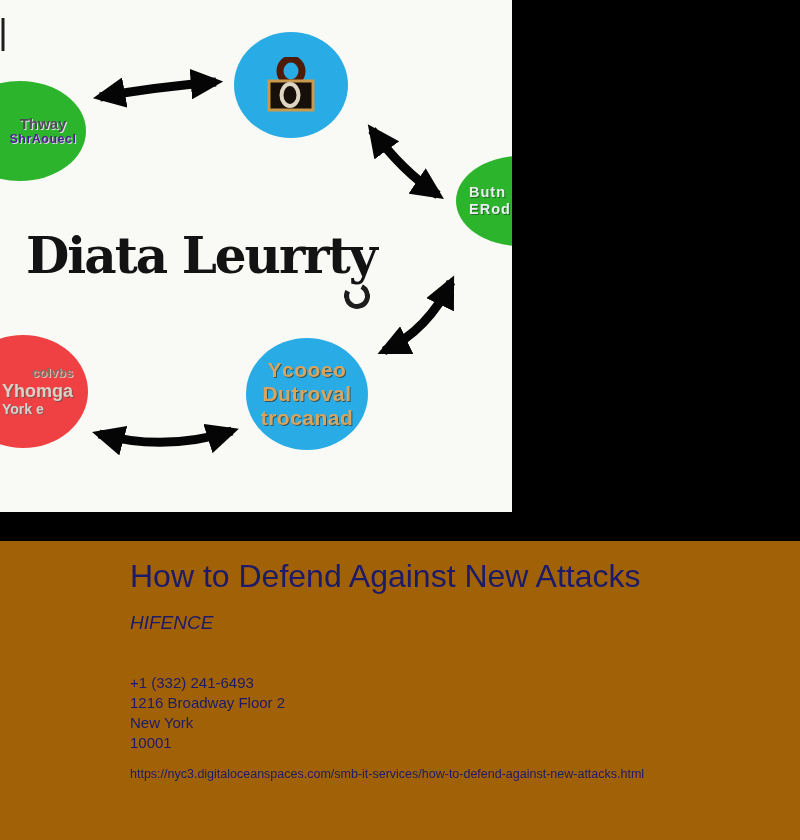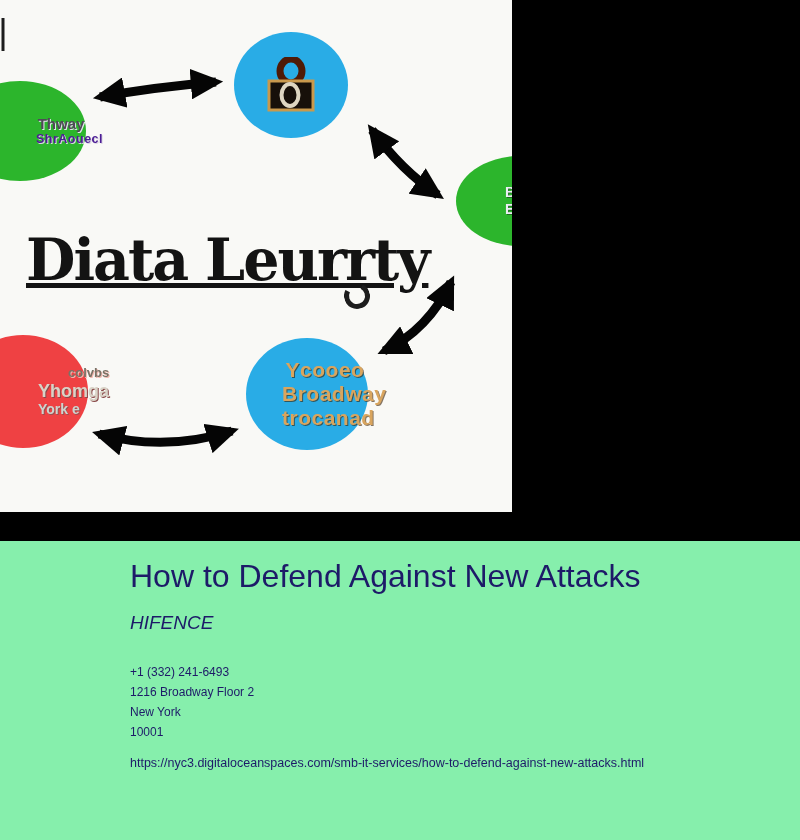--- a/index.html
+++ b/index.html
@@ -14,21 +14,21 @@
   }
   .art{
     position:absolute;left:0;top:0;width:512px;height:512px;
     background:#f9f9f6;overflow:hidden;
   }
   .node{
     position:absolute;border-radius:50%;
     display:flex;flex-direction:column;justify-content:center;
     text-align:center;box-sizing:border-box;
   }
-  .node .ln{display:block;font-weight:bold;line-height:1.15;padding-left:36px;}
+  .node .ln{display:block;font-weight:bold;line-height:1.15;}
   
   .n-green-left{left:-46px;top:81px;width:132px;height:100px;background:#2cb52c;padding-left:46px;}
   .n-green-left .l1{font-size:15px;color:#4f4a58;text-shadow:1px 1px 0 #e6e2ee;}
   .n-green-left .l2{font-size:12.5px;color:#4c1d95;text-shadow:1px 1px 0 #dcd7e2;letter-spacing:.5px;}
   
   .n-blue-top{left:234px;top:32px;width:114px;height:106px;background:#29ace6;align-items:center;}
   
   .n-green-right{left:456px;top:156px;width:128px;height:90px;background:#2cb52c;padding-left:13px;text-align:left;}
   .n-green-right .ln{font-size:14.5px;color:#eceef4;text-shadow:1px 1px 0 #1f6b1f;letter-spacing:1px;}
   
@@ -36,40 +36,39 @@
   .n-red-left .l1{font-size:13px;color:#7a7266;text-shadow:1px 1px 0 #f4b8b0;margin-left:30px;}
   .n-red-left .l2{font-size:18px;color:#d9d3c7;text-shadow:1px 1px 0 #8a4a4a;}
   .n-red-left .l3{font-size:14px;color:#ced4cf;text-shadow:1px 1px 0 #9a5050;}
   
   .n-blue-bottom{left:246px;top:338px;width:122px;height:112px;background:#29ace6;}
   .n-blue-bottom .ln{font-size:21px;color:#d9a55e;text-shadow:1px 1px 0 rgba(55,28,2,.6);letter-spacing:.5px;}
   
   .art-title{
     position:absolute;left:26px;top:226px;margin:0;
     font-family:"DejaVu Serif","Liberation Serif",serif;
-    font-weight:700;font-size:57px;letter-spacing:-2px;color:#131313;
+    font-weight:700;font-size:50px;letter-spacing:-2px;color:#131313;
     white-space:nowrap;
-    text-decoration:underline;
   }
   .swirl{
     position:absolute;left:344px;top:283px;width:16px;height:16px;
     border:5px solid #1d1d1d;border-radius:50%;transform:rotate(-18deg);
     border-top-color:transparent;
   }
   .arrows{position:absolute;left:0;top:0;}
   
   .info{
-    position:relative;width:800px;height:299px;background:#86efac;
+    position:relative;width:800px;height:299px;background:#a16207;
     box-sizing:border-box;padding:15px 40px 0 130px;color:#1d1a68;
   }
   .info h2{
     margin:0;font-size:32px;font-weight:400;line-height:1.25;color:#1d1a68;
   }
   .company{font-size:19px;line-height:1.2;margin-top:16px;font-style:italic;}
-  .contact{margin-top:27px;font-size:12px;line-height:20px;}
+  .contact{margin-top:38px;font-size:15px;line-height:20px;}
   .url{margin-top:14px;font-size:12.5px;color:#1d1a68;}
 </style>
 </head>
 <body>
 
 <div class="top">
   <div class="art">
 
     <div class="node n-green-left">
       <span class="ln l1">Thway</span>
@@ -90,21 +89,21 @@
     </div>
 
     <div class="node n-red-left">
       <span class="ln l1">colvbs</span>
       <span class="ln l2">Yhomga</span>
       <span class="ln l3">York e</span>
     </div>
 
     <div class="node n-blue-bottom">
       <span class="ln">Ycooeo</span>
-      <span class="ln">Broadway</span>
+      <span class="ln">Dutroval</span>
       <span class="ln">trocanad</span>
     </div>
 
     <h1 class="art-title">Diata Leurrty</h1>
     <div class="swirl"></div>
 
     <svg class="arrows" width="512" height="512" viewBox="0 0 512 512">
       <defs>
         <marker id="ah" markerUnits="strokeWidth" markerWidth="3.8" markerHeight="3.4" refX="2.8" refY="1.7" orient="auto-start-reverse">
           <path d="M0,0 L3.6,1.7 L0,3.4 z" fill="#050505"></path>

